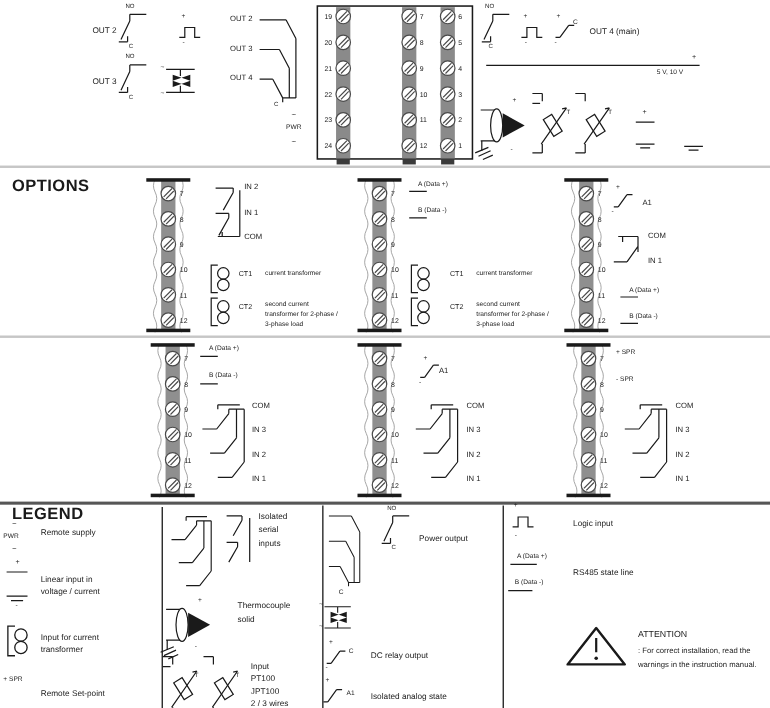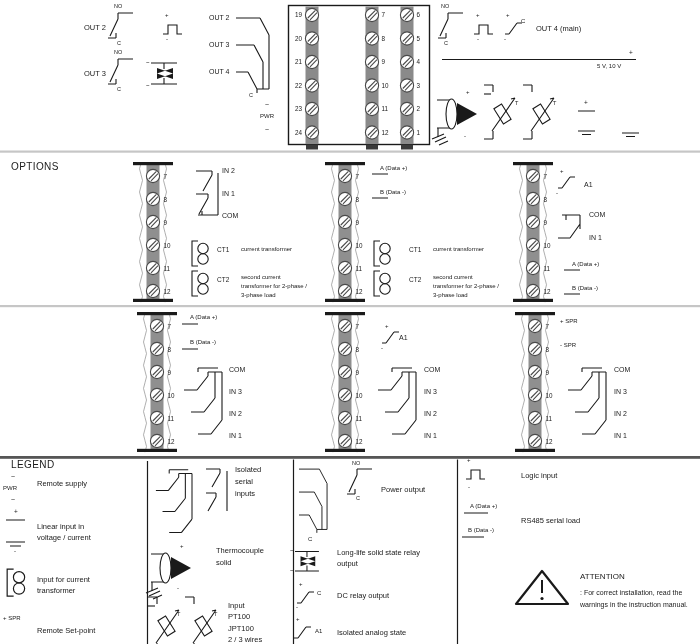--- a/index.html
+++ b/index.html
@@ -4,21 +4,21 @@
 <style>
   html,body{margin:0;padding:0;background:#fff}
   #page{position:relative;width:700px;height:644px;background:#fff;overflow:hidden;
         font-family:"Liberation Sans","DejaVu Sans",sans-serif;color:#1a1a1a}
   svg{position:absolute;left:0;top:0}
   .ln{stroke:#1a1a1a;stroke-width:1.1;fill:none;stroke-linecap:butt}
   .fil{fill:#1a1a1a;stroke:none}
   .lb{position:absolute;color:#1a1a1a;line-height:1.25;white-space:pre-line;letter-spacing:0}
   .s55{font-size:5.5px}.s6{font-size:6px}.s65{font-size:6.5px}.s7{font-size:7px}
   .s75{font-size:7.5px}.s8{font-size:8px}
-  .hd{font-size:10px;font-weight:400;letter-spacing:.4px}
+  .hd{font-size:15px;font-weight:700;letter-spacing:.4px}
   text.tn{font-size:6.3px;fill:#1a1a1a;font-family:"Liberation Sans","DejaVu Sans",sans-serif}
 </style>
 </head>
 <body>
 
 <div id="page">
 
 <svg width="700" height="644" viewBox="0 0 700 644">
   <defs>
     <g id="screw">
@@ -335,32 +335,30 @@
 <span class="lb s75" style="left:228px;top:600px;line-height:1.5">Input
 PT100
 JPT100
 2 / 3 wires</span>
 <span class="lb s6" style="left:308px;top:536px">C</span>
 <span class="lb s55" style="left:352px;top:460px">NO</span>
 <span class="lb s55" style="left:356px;top:495px">C</span>
 <span class="lb s75" style="left:381px;top:485px">Power output</span>
 <span class="lb s6" style="left:290px;top:547px">~</span>
 <span class="lb s6" style="left:290px;top:567px">~</span>
-<span class="lb s75" style="left:337px;top:548px;line-height:1.45">Long-life solid state relay
-output</span>
 <span class="lb s6" style="left:299px;top:581px">+</span>
 <span class="lb s6" style="left:296px;top:604px">-</span>
 <span class="lb s6" style="left:317px;top:590px">C</span>
 <span class="lb s75" style="left:337px;top:591px">DC relay output</span>
 <span class="lb s6" style="left:296px;top:616px">+</span>
 <span class="lb s6" style="left:315px;top:628px">A1</span>
 <span class="lb s75" style="left:337px;top:628px">Isolated analog state</span>
 <span class="lb s6" style="left:467px;top:457px">+</span>
 <span class="lb s6" style="left:468px;top:484px">-</span>
 <span class="lb s75" style="left:521px;top:471px">Logic input</span>
 <span class="lb s6" style="left:470px;top:503px">A (Data +)</span>
 <span class="lb s6" style="left:468px;top:527px">B (Data -)</span>
-<span class="lb s75" style="left:521px;top:516px">RS485 serial load</span>
+<span class="lb s75" style="left:521px;top:516px">RS485 state line</span>
 <span class="lb s8" style="left:580px;top:572px">ATTENTION</span>
 <span class="lb s7" style="left:580px;top:587px;line-height:1.65">: For correct installation, read the
 warnings in the instruction manual.</span>
 
 </div>
 
 </body></html>

